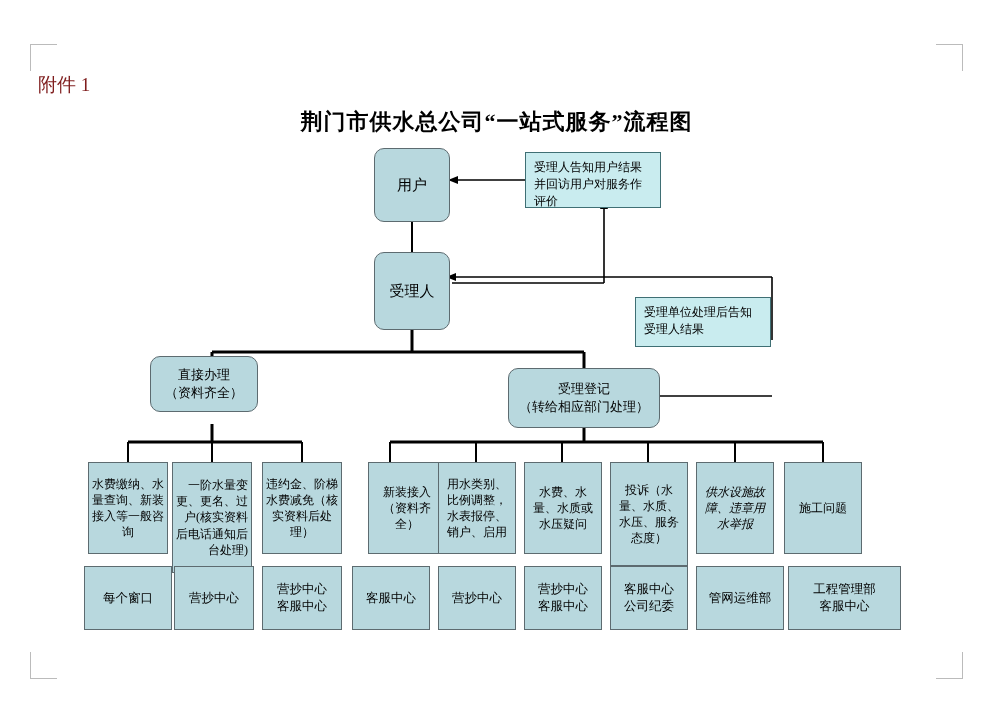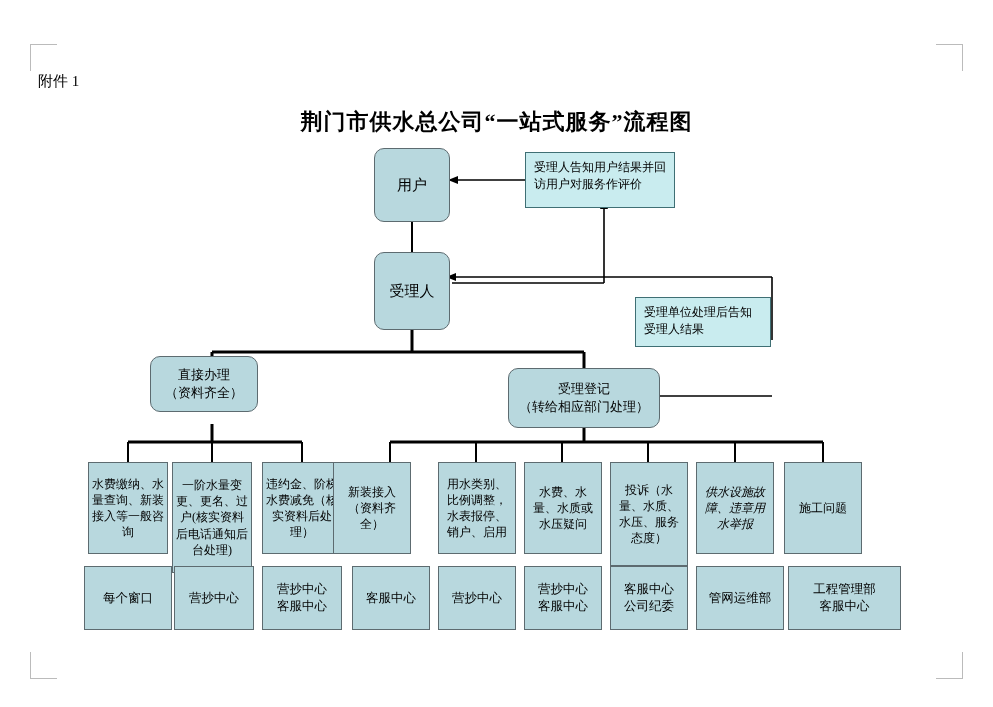--- a/index.html
+++ b/index.html
@@ -28,22 +28,22 @@
   }
   .crop.tl { left: 30px;  top: 44px;  border-left-width: 1px; border-top-width: 1px; }
   .crop.tr { right: 30px; top: 44px;  border-right-width: 1px; border-top-width: 1px; }
   .crop.bl { left: 30px;  bottom: 28px; border-left-width: 1px; border-bottom-width: 1px; }
   .crop.br { right: 30px; bottom: 28px; border-right-width: 1px; border-bottom-width: 1px; }
 
   .attach-label {
     position: absolute;
     left: 38px;
     top: 72px;
-    font-size: 15px;
-    color: #000000;
+    font-size: 19px;
+    color: #7f1d1d;
     font-family: "Liberation Serif", serif;
   }
   .doc-title {
     position: absolute;
     left: 0;
     right: 0;
     top: 107px;
     text-align: center;
     font-size: 22px;
     font-weight: bold;
@@ -164,48 +164,48 @@
   </svg>
 
   <div class="node rounded big" style="left:374px; top:148px; width:76px; height:74px;">
     <span>用户</span>
   </div>
 
   <div class="node rounded big" style="left:374px; top:252px; width:76px; height:78px;">
     <span>受理人</span>
   </div>
 
-  <div class="note" style="left:525px; top:152px; width:150px; height:56px;">
+  <div class="note" style="left:525px; top:152px; width:136px; height:56px;">
     <span class="cellline">受理人告知用户结果并回访用户对服务作评价</span>
   </div>
 
   <div class="note" style="left:635px; top:297px; width:136px; height:50px;">
     <span class="cellline">受理单位处理后告知受理人结果</span>
   </div>
 
   <div class="node rounded mid cellline" style="left:150px; top:356px; width:108px; height:56px;">
     <span class="cellline">直接办理
 （资料齐全）</span>
   </div>
 
   <div class="node rounded mid cellline" style="left:508px; top:368px; width:152px; height:60px;">
     <span class="cellline">受理登记
 （转给相应部门处理）</span>
   </div>
 
   <div class="node cellline" style="left:88px; top:462px; width:80px; height:92px;">
     <span class="cellline">水费缴纳、水量查询、新装接入等一般咨询</span>
   </div>
-  <div class="node cellline" style="left:172px; top:462px; width:80px; height:111px;">
+  <div class="node cellline" style="left:172px; top:462px; width:80px; height:111px;text-align:right;">
     <span class="cellline">一阶水量变更、更名、过户(核实资料后电话通知后台处理)</span>
   </div>
   <div class="node cellline" style="left:262px; top:462px; width:80px; height:92px;">
     <span class="cellline">违约金、阶梯水费减免（核实资料后处理）</span>
   </div>
-  <div class="node cellline" style="left:333px; top:462px; width:78px; height:92px;">
+  <div class="node cellline" style="left:368px; top:462px; width:78px; height:92px;">
     <span class="cellline">新装接入（资料齐全）</span>
   </div>
   <div class="node cellline" style="left:438px; top:462px; width:78px; height:92px;">
     <span class="cellline">用水类别、比例调整，水表报停、销户、启用</span>
   </div>
   <div class="node cellline" style="left:524px; top:462px; width:78px; height:92px;">
     <span class="cellline">水费、水量、水质或水压疑问</span>
   </div>
   <div class="node cellline" style="left:610px; top:462px; width:78px; height:104px;">
     <span class="cellline">投诉（水量、水质、水压、服务态度）</span>

